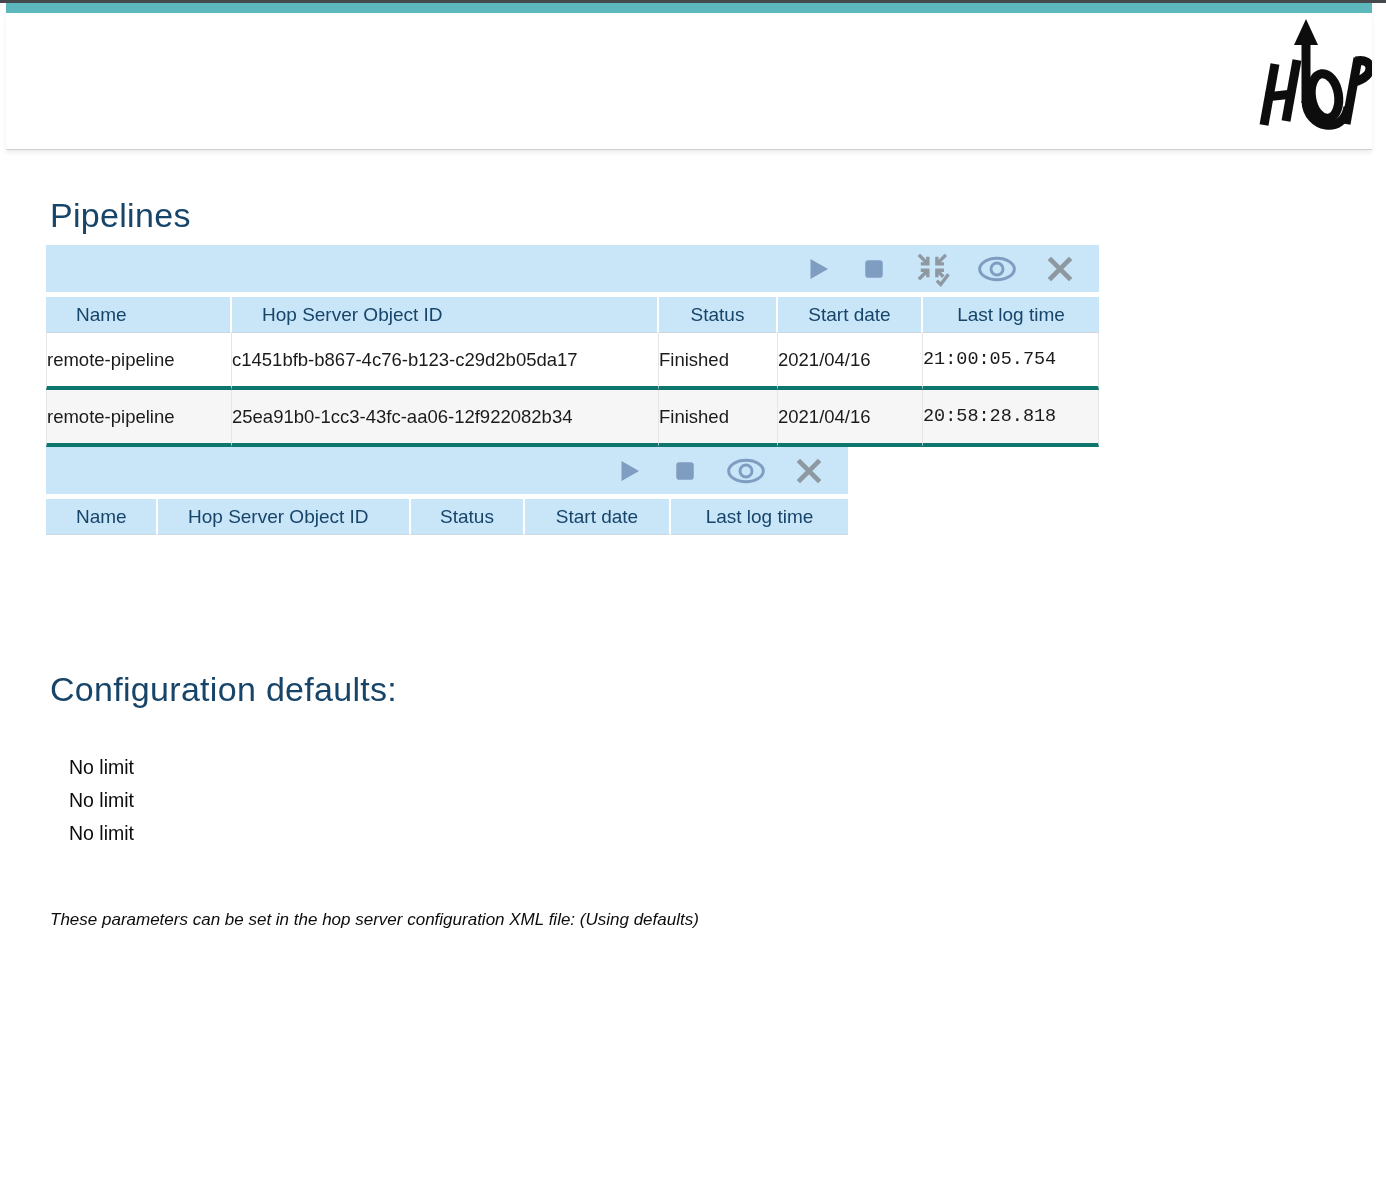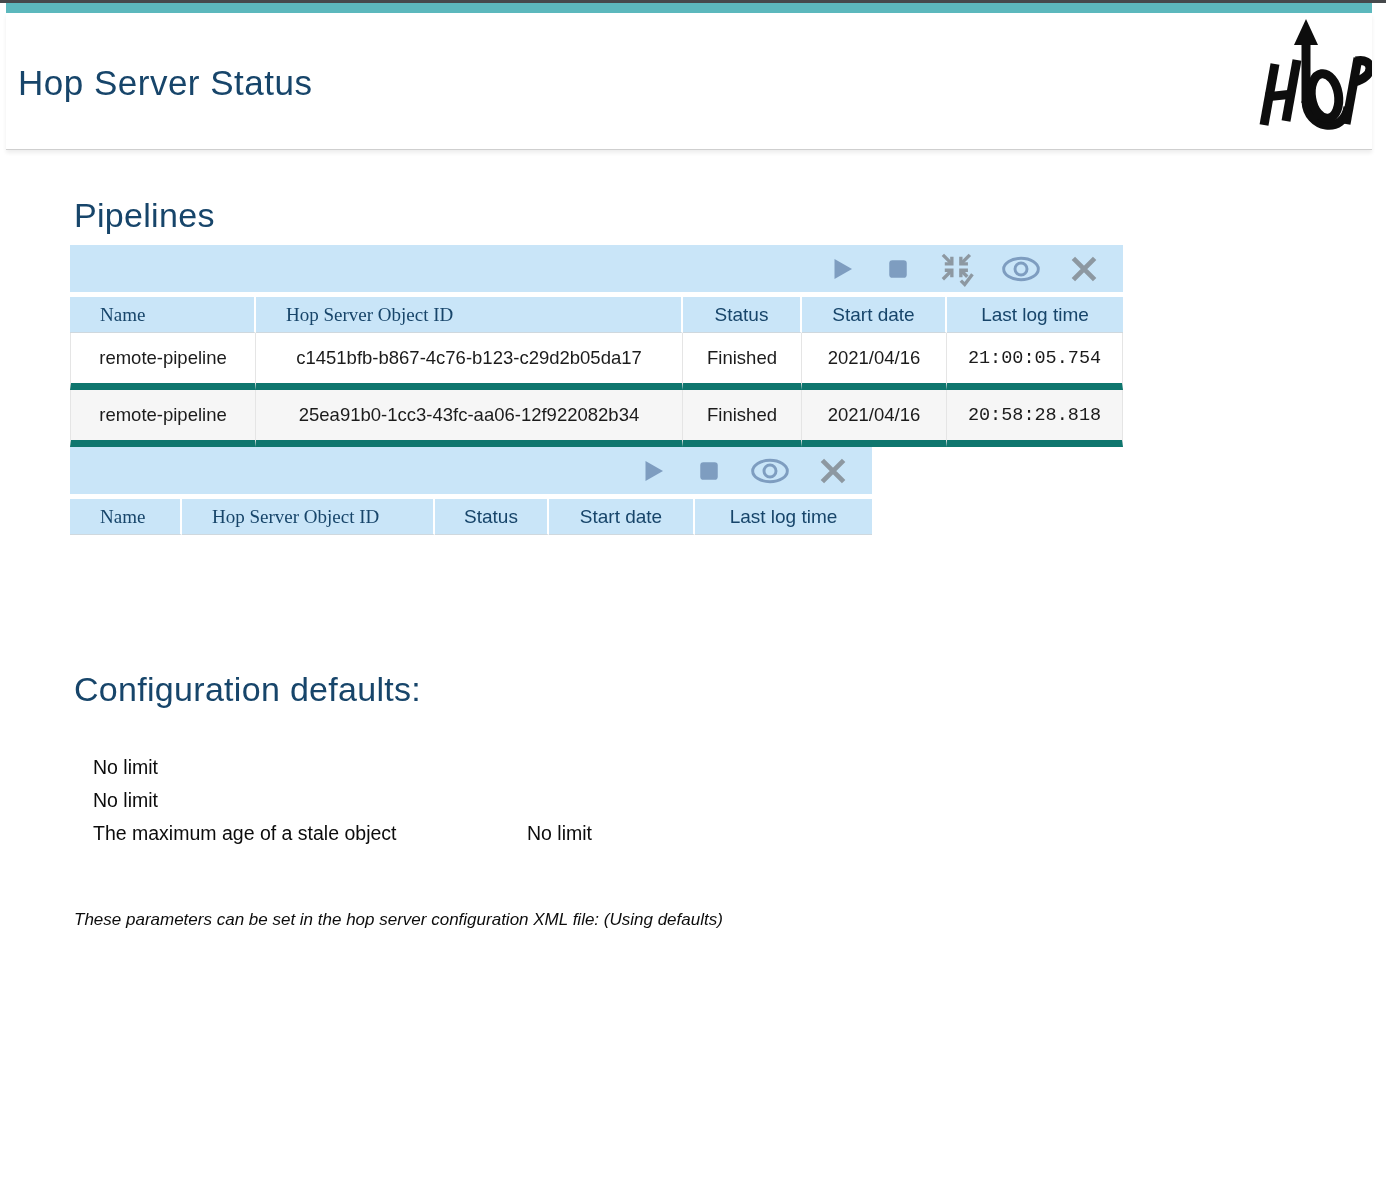--- a/index.html
+++ b/index.html
@@ -23,21 +23,21 @@
     background:#fff;
   }
   .page-title {
     position:absolute; left:12px; top:50px;
     font-size:35px; font-weight:400; color:#17456a;
     letter-spacing:0.5px;
   }
   .hop-logo { position:absolute; right:0px; top:4px; }
 
   
-  main { padding-left:70px; }
+  main { padding-left:46px; }
   .section-heading {
     font-size:34px; font-weight:400; color:#17456a; letter-spacing:0.3px;
     margin-left:4px;
   }
   .pipelines .section-heading { margin-top:46px; margin-bottom:10px; }
   .workflows .section-heading { margin-top:133px; margin-bottom:10px; }
   .config .section-heading    { margin-top:135px; margin-bottom:42px; }
 
   
   .toolbar {
@@ -50,43 +50,42 @@
   
   table { border-collapse:separate; border-spacing:0; table-layout:fixed; }
   .tbl-pipelines { width:1053px; }
   .tbl-workflows { width:802px; }
   thead th {
     background:#c9e5f8; color:#17456a; font-weight:400; font-size:19px;
     height:36px; text-align:center; border-right:2px solid #fff;
     border-bottom:1px solid #cfd8de; white-space:nowrap; overflow:hidden;
   }
   thead th:last-child { border-right:none; }
-  thead th.th-left { text-align:left; padding-left:30px;font-family:Liberation Serif, serif; }
+  thead th.th-left { text-align:left; padding-left:30px; }
   tbody td {
-    height:57px; text-align:center; font-size:18.5px; color:#1b1b1b;
-    background:#fff; border-bottom:7px solid #0f766e; border-right:1px solid #e5e5e5;
+    height:57px; font-size:18.5px; color:#1b1b1b;
+    background:#fff; border-bottom:4px solid #0f766e; border-right:1px solid #e5e5e5;
     white-space:nowrap; overflow:hidden;
   }
   tbody td:first-child { border-left:1px solid #e5e5e5; }
   tbody td:last-child  { border-right:1px solid #e5e5e5;font-family:Liberation Mono, monospace; }
   tbody tr.alt td { background:#f6f6f6; }
 
   
   .config-list { margin-left:23px; }
   .config-row { display:grid; grid-template-columns:434px auto; font-size:19.5px; line-height:33px; color:#0c0c0c; }
   .footnote { margin:60px 0 0 4px; font-size:17px; font-style:italic; color:#0c0c0c; }
 </style>
 </head>
 <body>
 
 <div class="topbar-dark"></div>
 <div class="topbar-teal"></div>
 
 <header class="page-header">
-  <h1 class="page-title">Hop Server Status</h1>
   <svg class="hop-logo" width="122" height="118" viewBox="0 0 122 118">
     <g stroke="#0d0d0d" stroke-width="9" fill="none">
 
       <path d="M25,47 L14,108"></path>
       <path d="M47,43 L36,104"></path>
       <path d="M16,80 L43,77"></path>
 
       <path d="M56,24 L56,86"></path>
 
       <path d="M56,84 C57,112 94,118 98,90"></path>
@@ -236,20 +235,19 @@
     <h2 class="section-heading">Configuration defaults:</h2>
 
     <div class="config-list">
       <div class="config-row">
         <span>No limit</span>
       </div>
       <div class="config-row">
         <span>No limit</span>
       </div>
       <div class="config-row">
-        <span>The maximum age of a stale object</span>
         <span>No limit</span>
       </div>
     </div>
 
     <p class="footnote">These parameters can be set in the hop server configuration XML file: (Using defaults)</p>
   </section>
 </main>
 
 </body></html>

